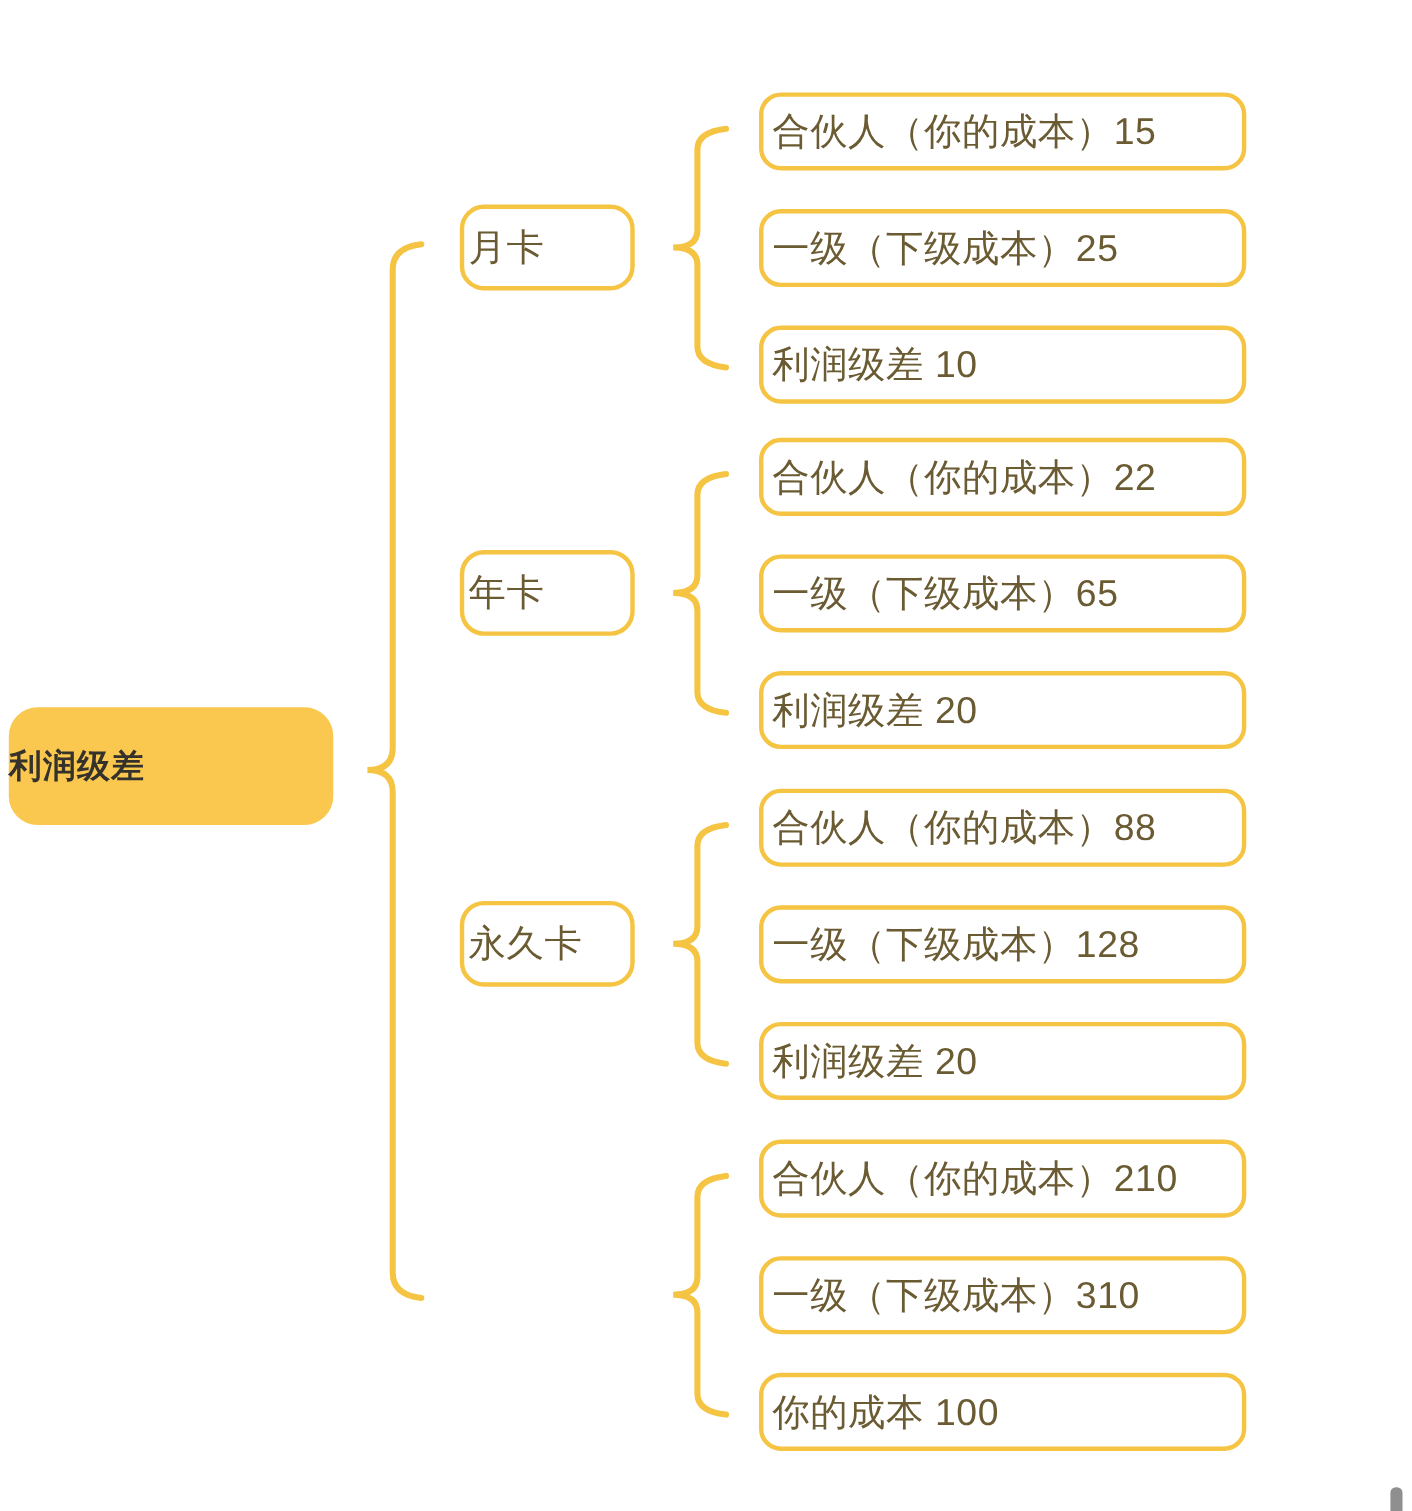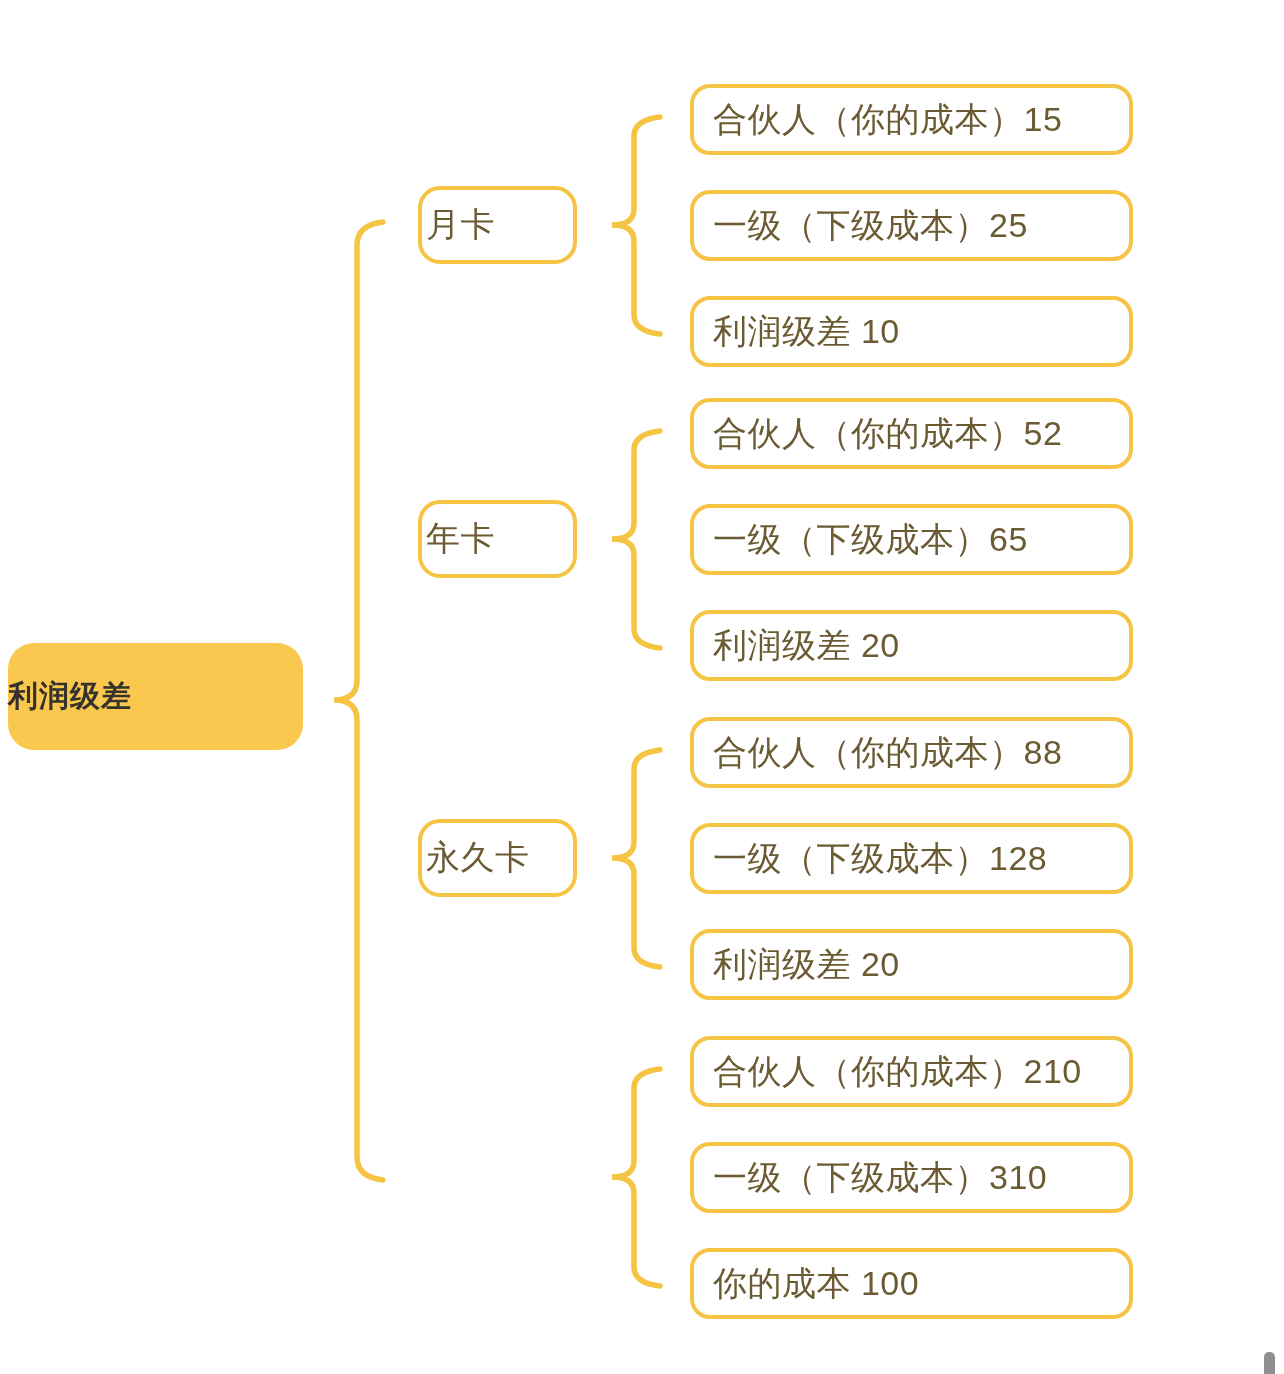--- a/index.html
+++ b/index.html
@@ -28,21 +28,21 @@
     background:var(--root-fill);border:none;border-radius:26px;
     justify-content:flex-start;color:var(--root-text);
     font-size:30px;font-weight:700;letter-spacing:1px;
   }
   .branch-node{
     left:418px;width:159px;height:78px;border-radius:22px;
     padding-left:4px;font-size:34px;
   }
   .leaf-node{
     left:690px;width:443px;height:71px;border-radius:20px;
-    padding-left:19px;font-size:34px;
+    padding-left:8px;font-size:34px;
   }
   .scroll-thumb{
     position:absolute;left:1264px;top:1352px;width:11px;height:30px;
     background:var(--scrollbar-gray);border-radius:5px;
   }
 </style>
 </head>
 <body>
 
 <div class="canvas">
@@ -69,21 +69,21 @@
     <span>一级（下级成本）25</span>
   </div>
   <div class="node leaf-node" style="top:296px">
     <span>利润级差 10</span>
   </div>
 
   <div class="node branch-node" style="top:500px">
     <span>年卡</span>
   </div>
   <div class="node leaf-node" style="top:398px">
-    <span>合伙人（你的成本）52</span>
+    <span>合伙人（你的成本）22</span>
   </div>
   <div class="node leaf-node" style="top:504px">
     <span>一级（下级成本）65</span>
   </div>
   <div class="node leaf-node" style="top:610px">
     <span>利润级差 20</span>
   </div>
 
   <div class="node branch-node" style="top:819px">
     <span>永久卡</span>

